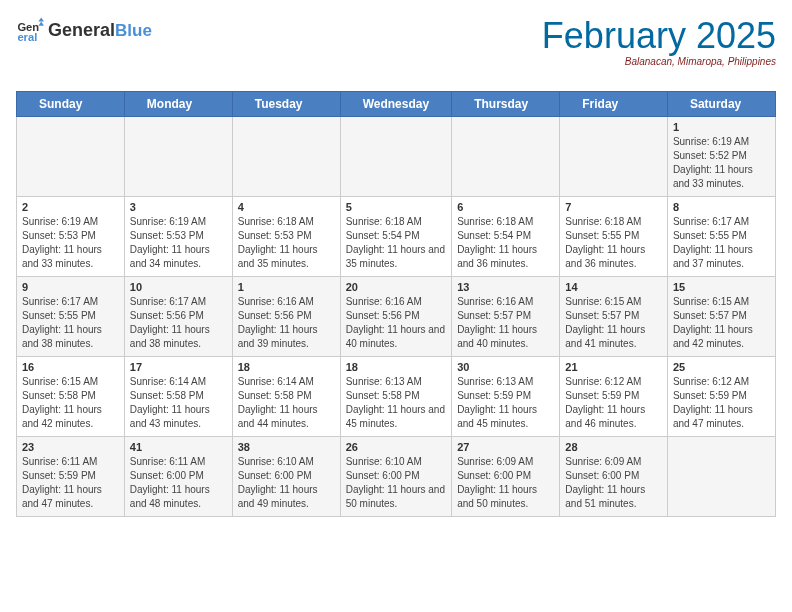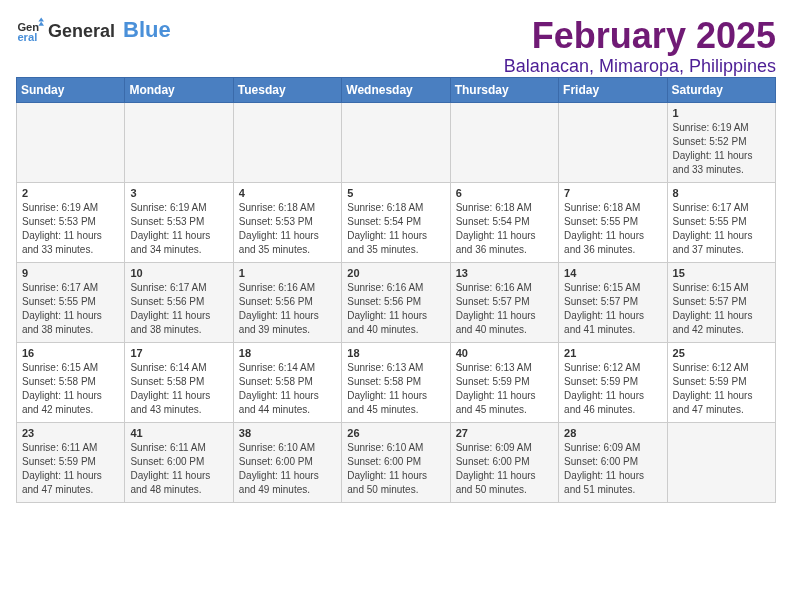--- a/index.html
+++ b/index.html
@@ -7,66 +7,67 @@
       font-family: Arial, sans-serif;
       background: #fff;
       width: 792px;
       min-height: 612px;
       padding: 16px;
     }
     .header-section {
       display: flex;
       align-items: flex-start;
       justify-content: space-between;
-      margin-bottom: 0;
+      margin-bottom: 24px;
     }
     .logo {
       display: flex;
       align-items: center;
       gap: 4px;
     }
     .logo-text-general {
       font-size: 18px;
       font-weight: bold;
       color: #333;
     }
     .logo-text-blue {
-      font-size: 22px;
+      font-size: 17px;
       font-weight: bold;
       color: #4a90d9;
     }
     .logo-icon {
       width: 28px;
       height: 28px;
     }
     .title-section {
       text-align: right;
     }
     .calendar-title {
       font-size: 36px;
-      font-weight: bold;
-      color: #701a75;
+      font-weight: normal;
+      color: #0369a1;
       line-height: 1.1;
       text-align: right;
     }
     .calendar-subtitle {
-      font-size: 18px;
-      color: #4c1d95;
+      font-size: 10px;
+      color: #7f1d1d;
+      font-style: italic;
     }
     .calendar-table {
       width: 100%;
       border-collapse: collapse;
       border: 1px solid #ccc;
     }
     .calendar-table th {
       background-color: #4a7fc1;
       color: #fff;
       font-size: 12px;
       font-weight: bold;
-      padding: 5px 4px;
+      padding: 5px 22px;
       text-align: left;
       border: 1px solid #3a6aaa;
     }
     .calendar-table td {
       border: 1px solid #ccc;
       vertical-align: top;
       padding: 4px 5px;
       font-size: 9.5px;
       color: #333;
       width: calc(100% / 7);
@@ -95,21 +96,21 @@
 
 <div class="header-section">
   <div class="logo">
     <svg class="logo-icon" viewBox="0 0 40 40">
       <text x="2" y="22" font-size="16" font-weight="bold" fill="#333">Gen</text>
       <text x="2" y="36" font-size="16" font-weight="bold" fill="#4a90d9">eral</text>
       <polygon points="32,8 40,8 36,2" fill="#4a90d9"></polygon>
       <polygon points="32,14 40,14 36,8" fill="#4a90d9"></polygon>
     </svg>
     <div>
-      <div style="display:flex; align-items:baseline; gap:8px;">
+      <div style="display:flex; align-items:baseline; gap:0px;">
         <span class="logo-text-general">General</span>
           <span class="logo-text-blue">Blue</span>
       </div>
     </div>
   </div>
   <div class="title-section">
     <div class="calendar-title">February 2025</div>
     <div class="calendar-subtitle">Balanacan, Mimaropa, Philippines</div>
   </div>
 </div>
@@ -248,21 +249,21 @@
 Sunset: 5:58 PM
 Daylight: 11 hours and 44 minutes.</div>
         </td>
         <td>
           <span class="day-number">18</span>
           <div class="day-info" style="white-space: pre-line;">Sunrise: 6:13 AM
 Sunset: 5:58 PM
 Daylight: 11 hours and 45 minutes.</div>
         </td>
         <td>
-          <span class="day-number">40</span>
+          <span class="day-number">30</span>
           <div class="day-info" style="white-space: pre-line;">Sunrise: 6:13 AM
 Sunset: 5:59 PM
 Daylight: 11 hours and 45 minutes.</div>
         </td>
         <td>
           <span class="day-number">21</span>
           <div class="day-info" style="white-space: pre-line;">Sunrise: 6:12 AM
 Sunset: 5:59 PM
 Daylight: 11 hours and 46 minutes.</div>
         </td>

